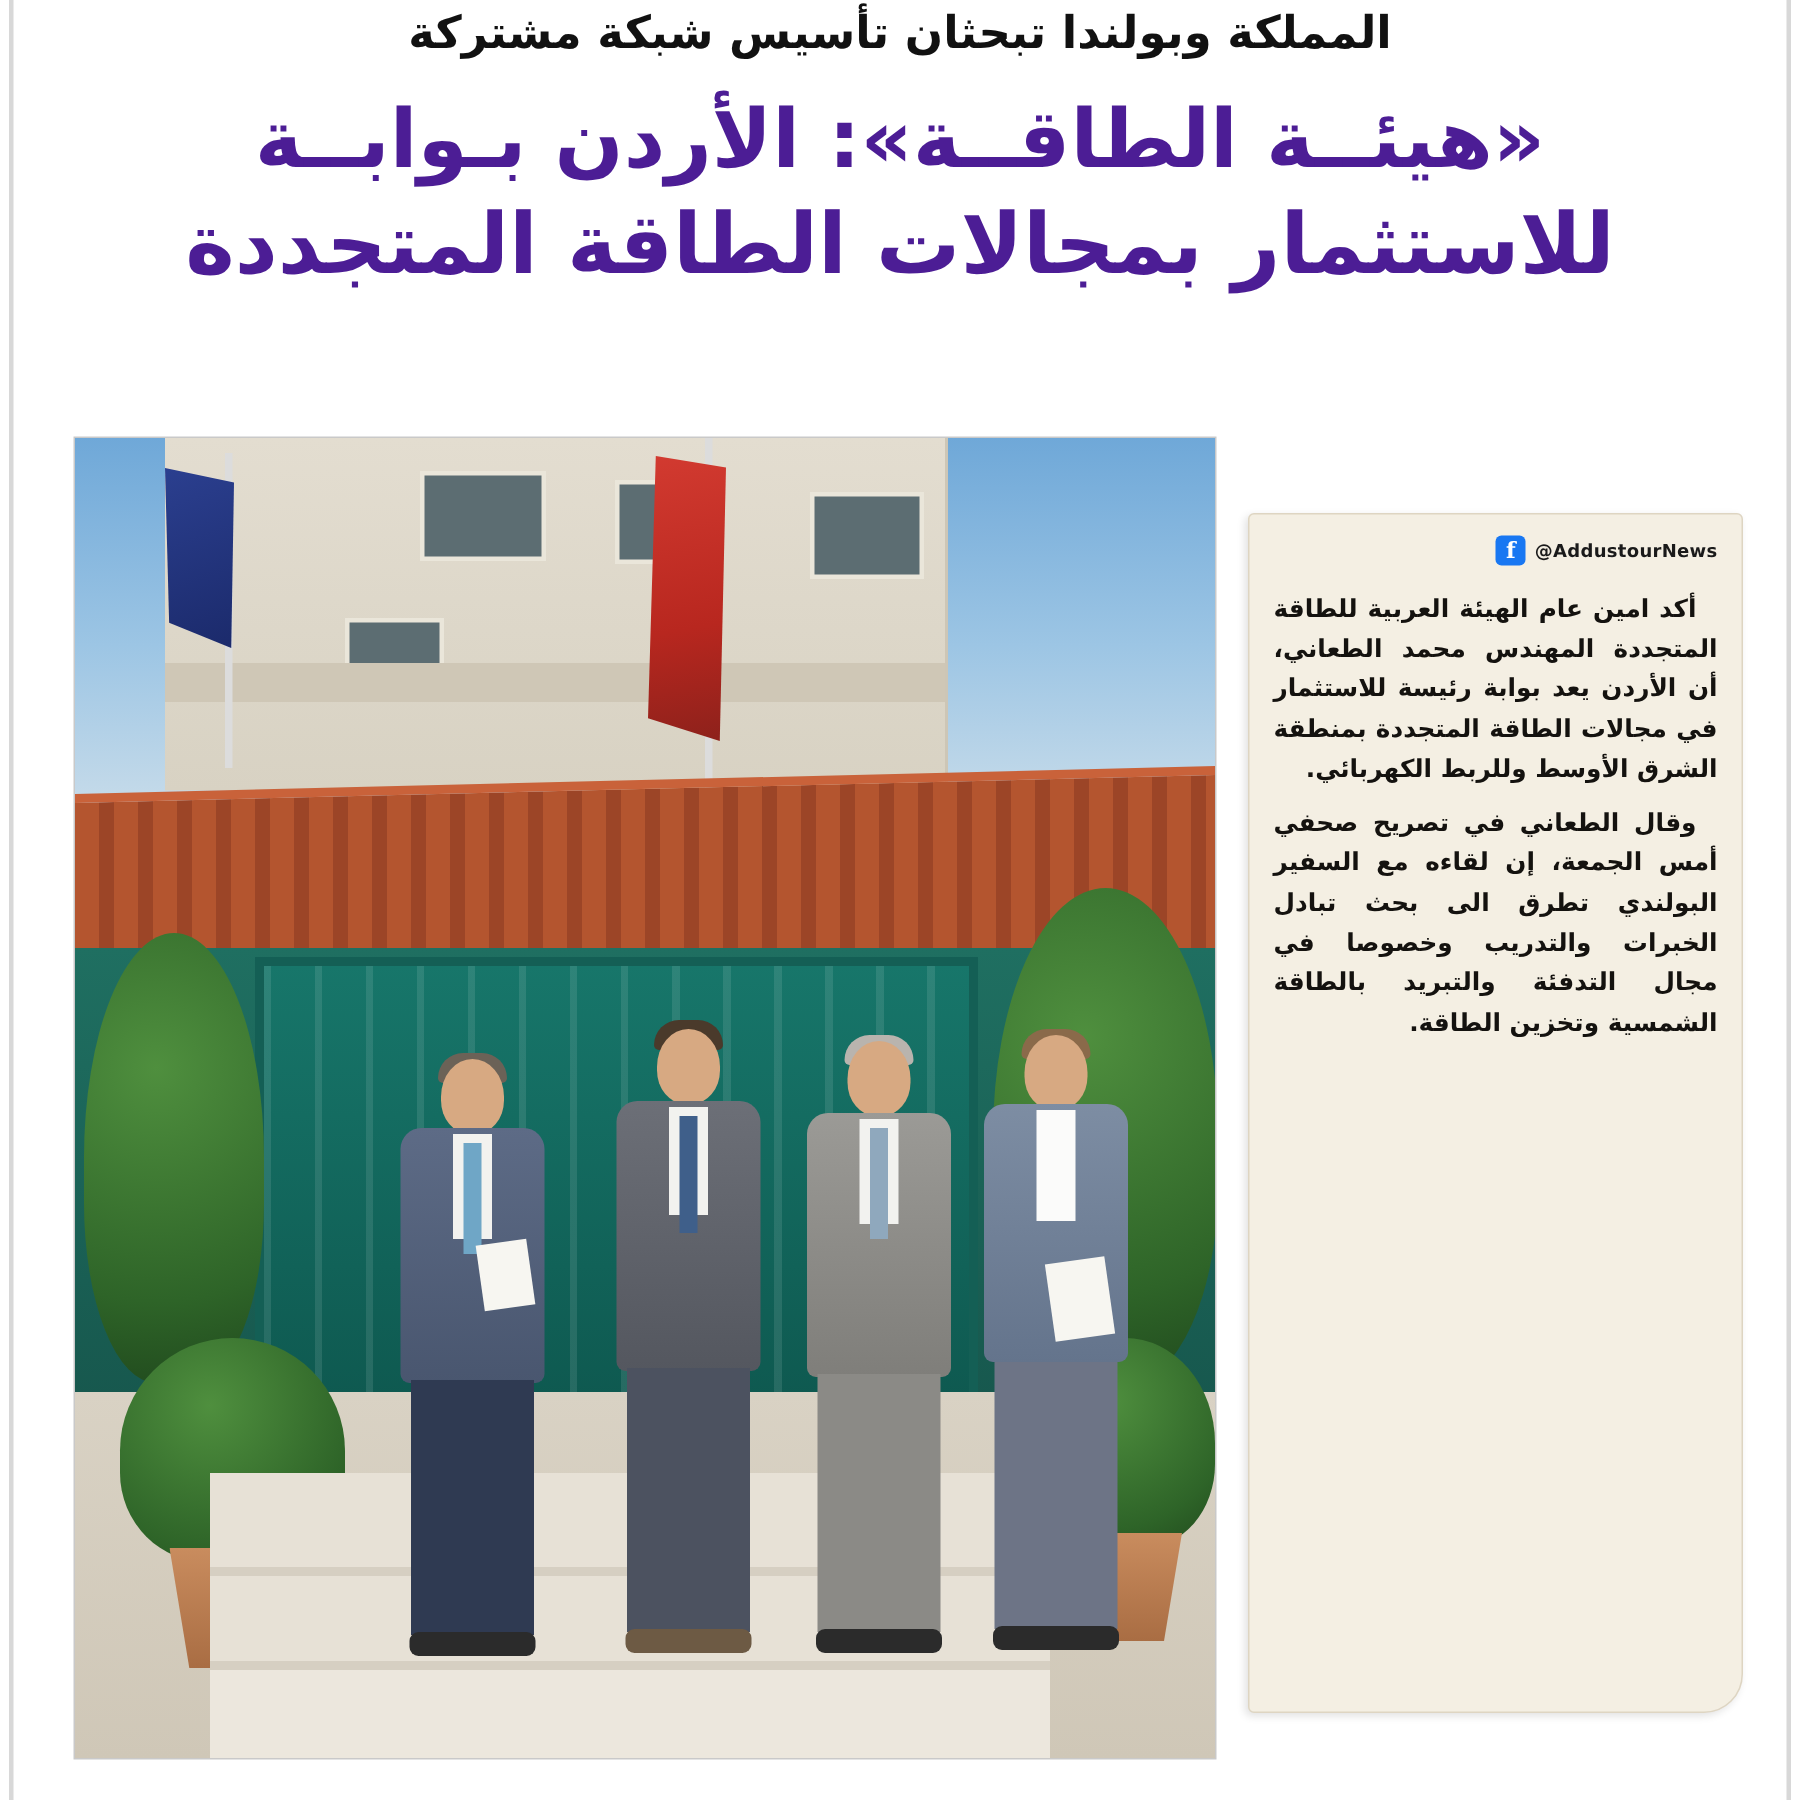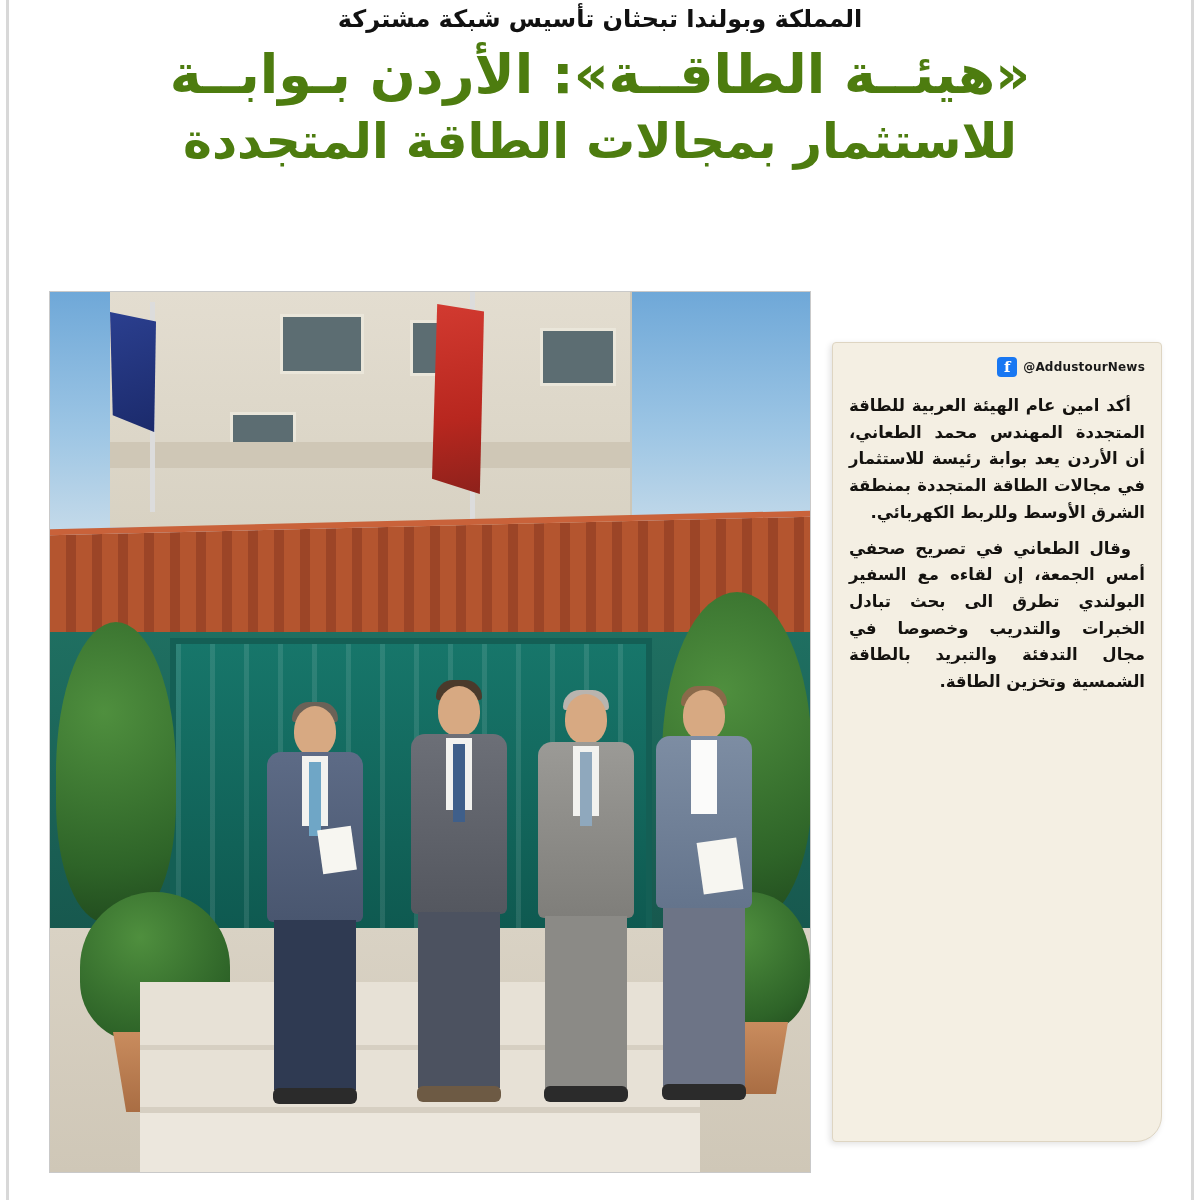--- a/index.html
+++ b/index.html
@@ -31,41 +31,41 @@
   .headline-block {
     position: absolute;
     top: 0;
     left: 0;
     right: 0;
     padding: 4px 24px 0 24px;
     text-align: center;
     direction: rtl;
   }
   .kicker {
-    font-size: 24px;
+    font-size: 30px;
     font-weight: bold;
     color: #111111;
     letter-spacing: 0px;
     line-height: 1.25;
     white-space: nowrap;
   }
   .headline {
-    margin-top: 6px;
+    margin-top: 16px;
     font-size: 54px;
     font-weight: bold;
-    color: #4d7c0f;
+    color: #4c1d95;
     line-height: 1.30;
     letter-spacing: 0px;
   }
   .headline .line {
     display: block;
     white-space: nowrap;
   }
   .headline .line1 { font-size: 54px; }
-  .headline .line2 { font-size: 49px; }
+  .headline .line2 { font-size: 56px; }
 
   
   .content {
     position: absolute;
     top: 292px;
     left: 0;
     right: 0;
     bottom: 0;
   }
 

